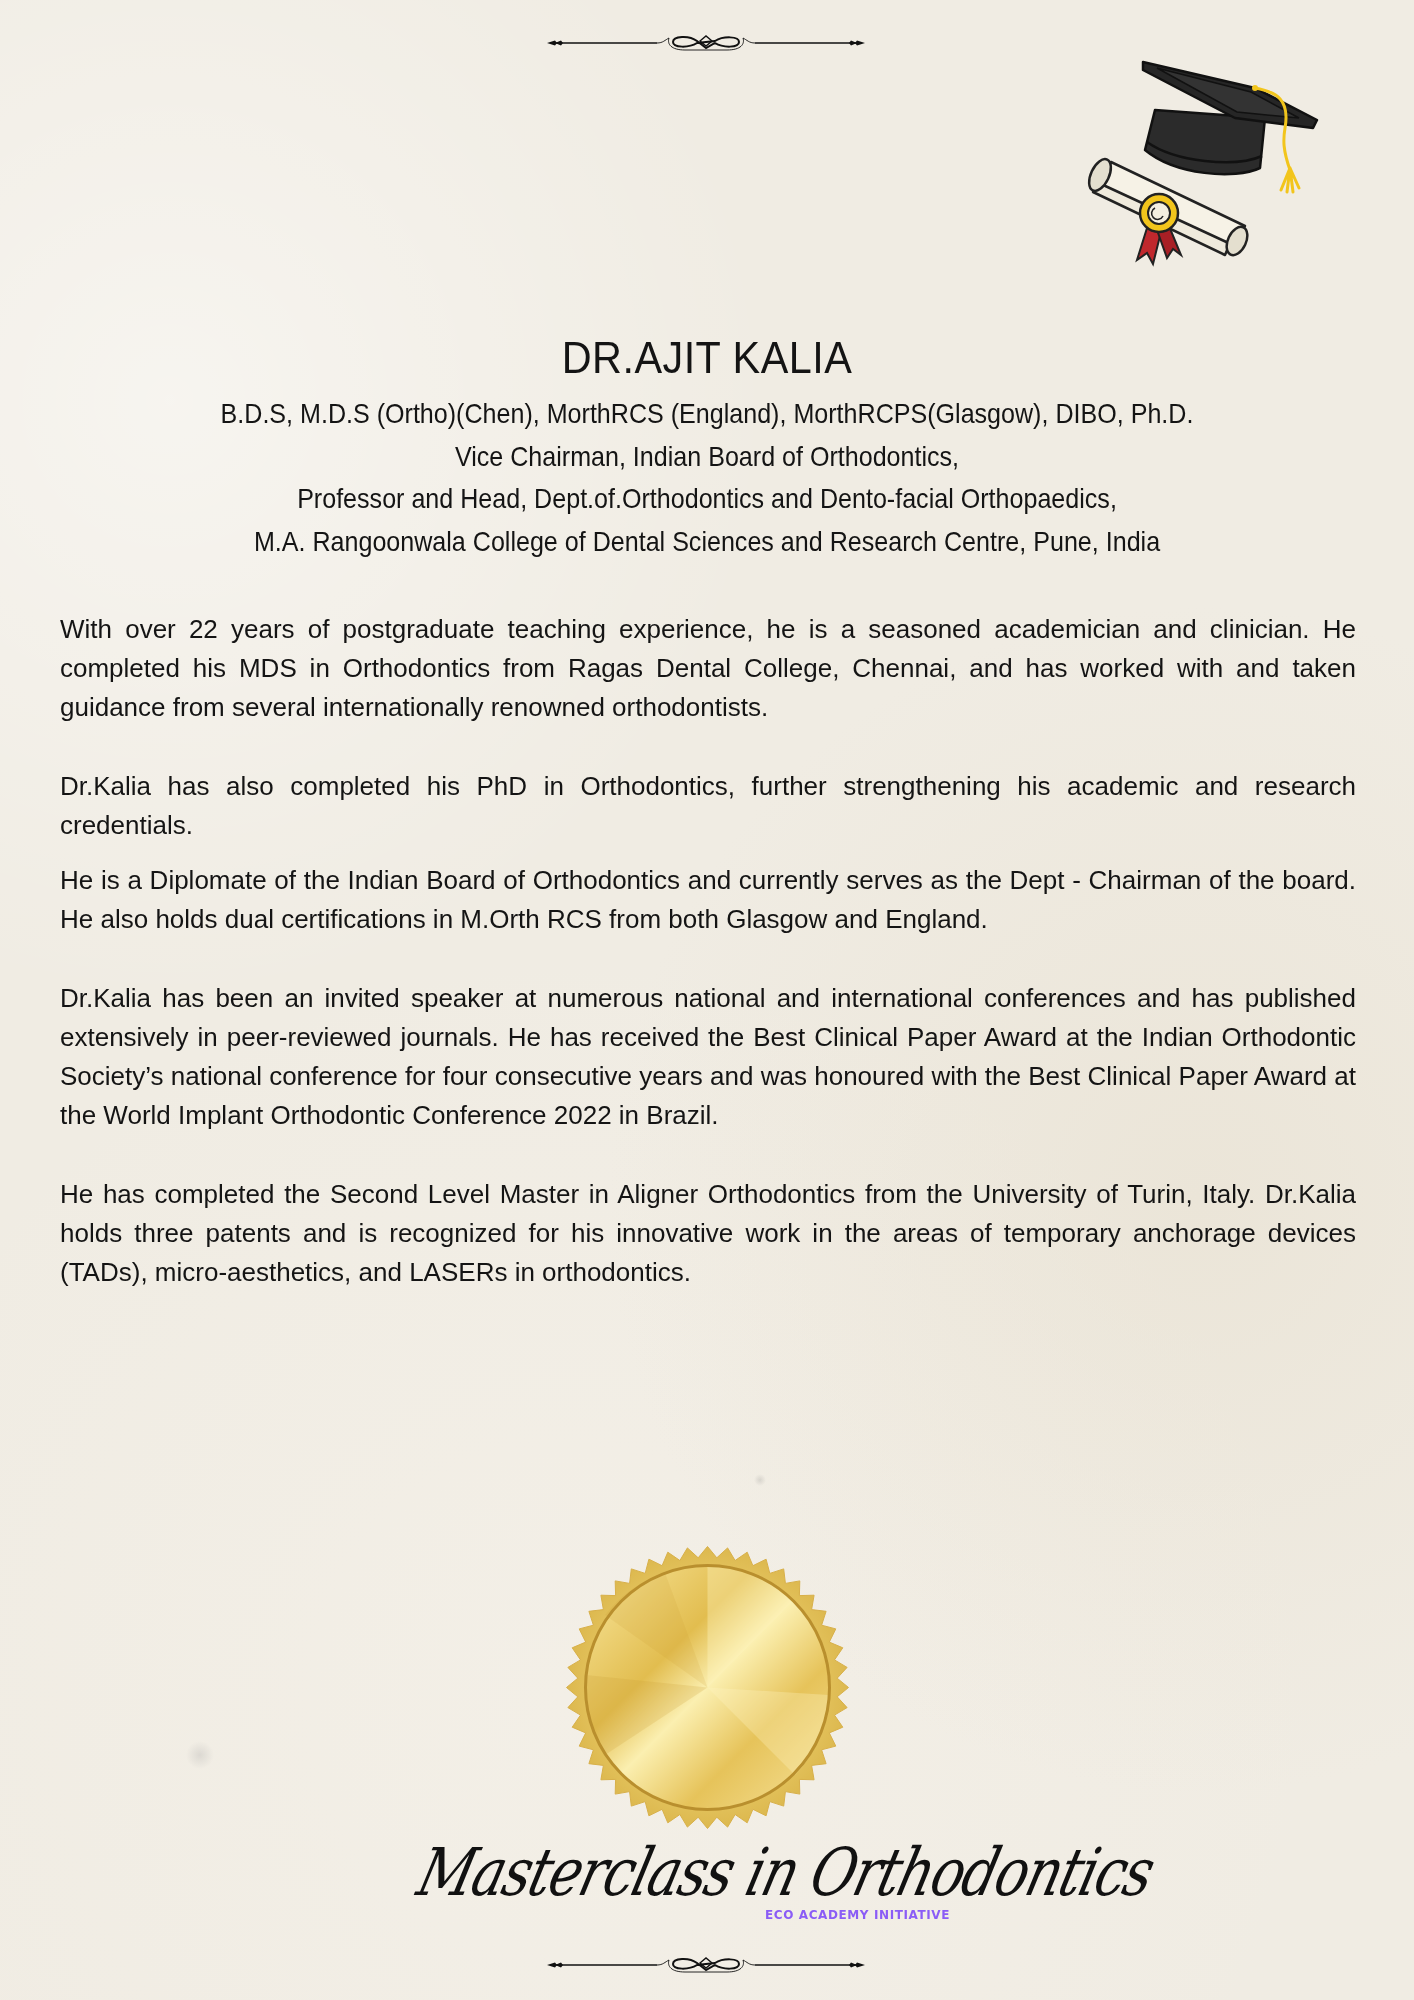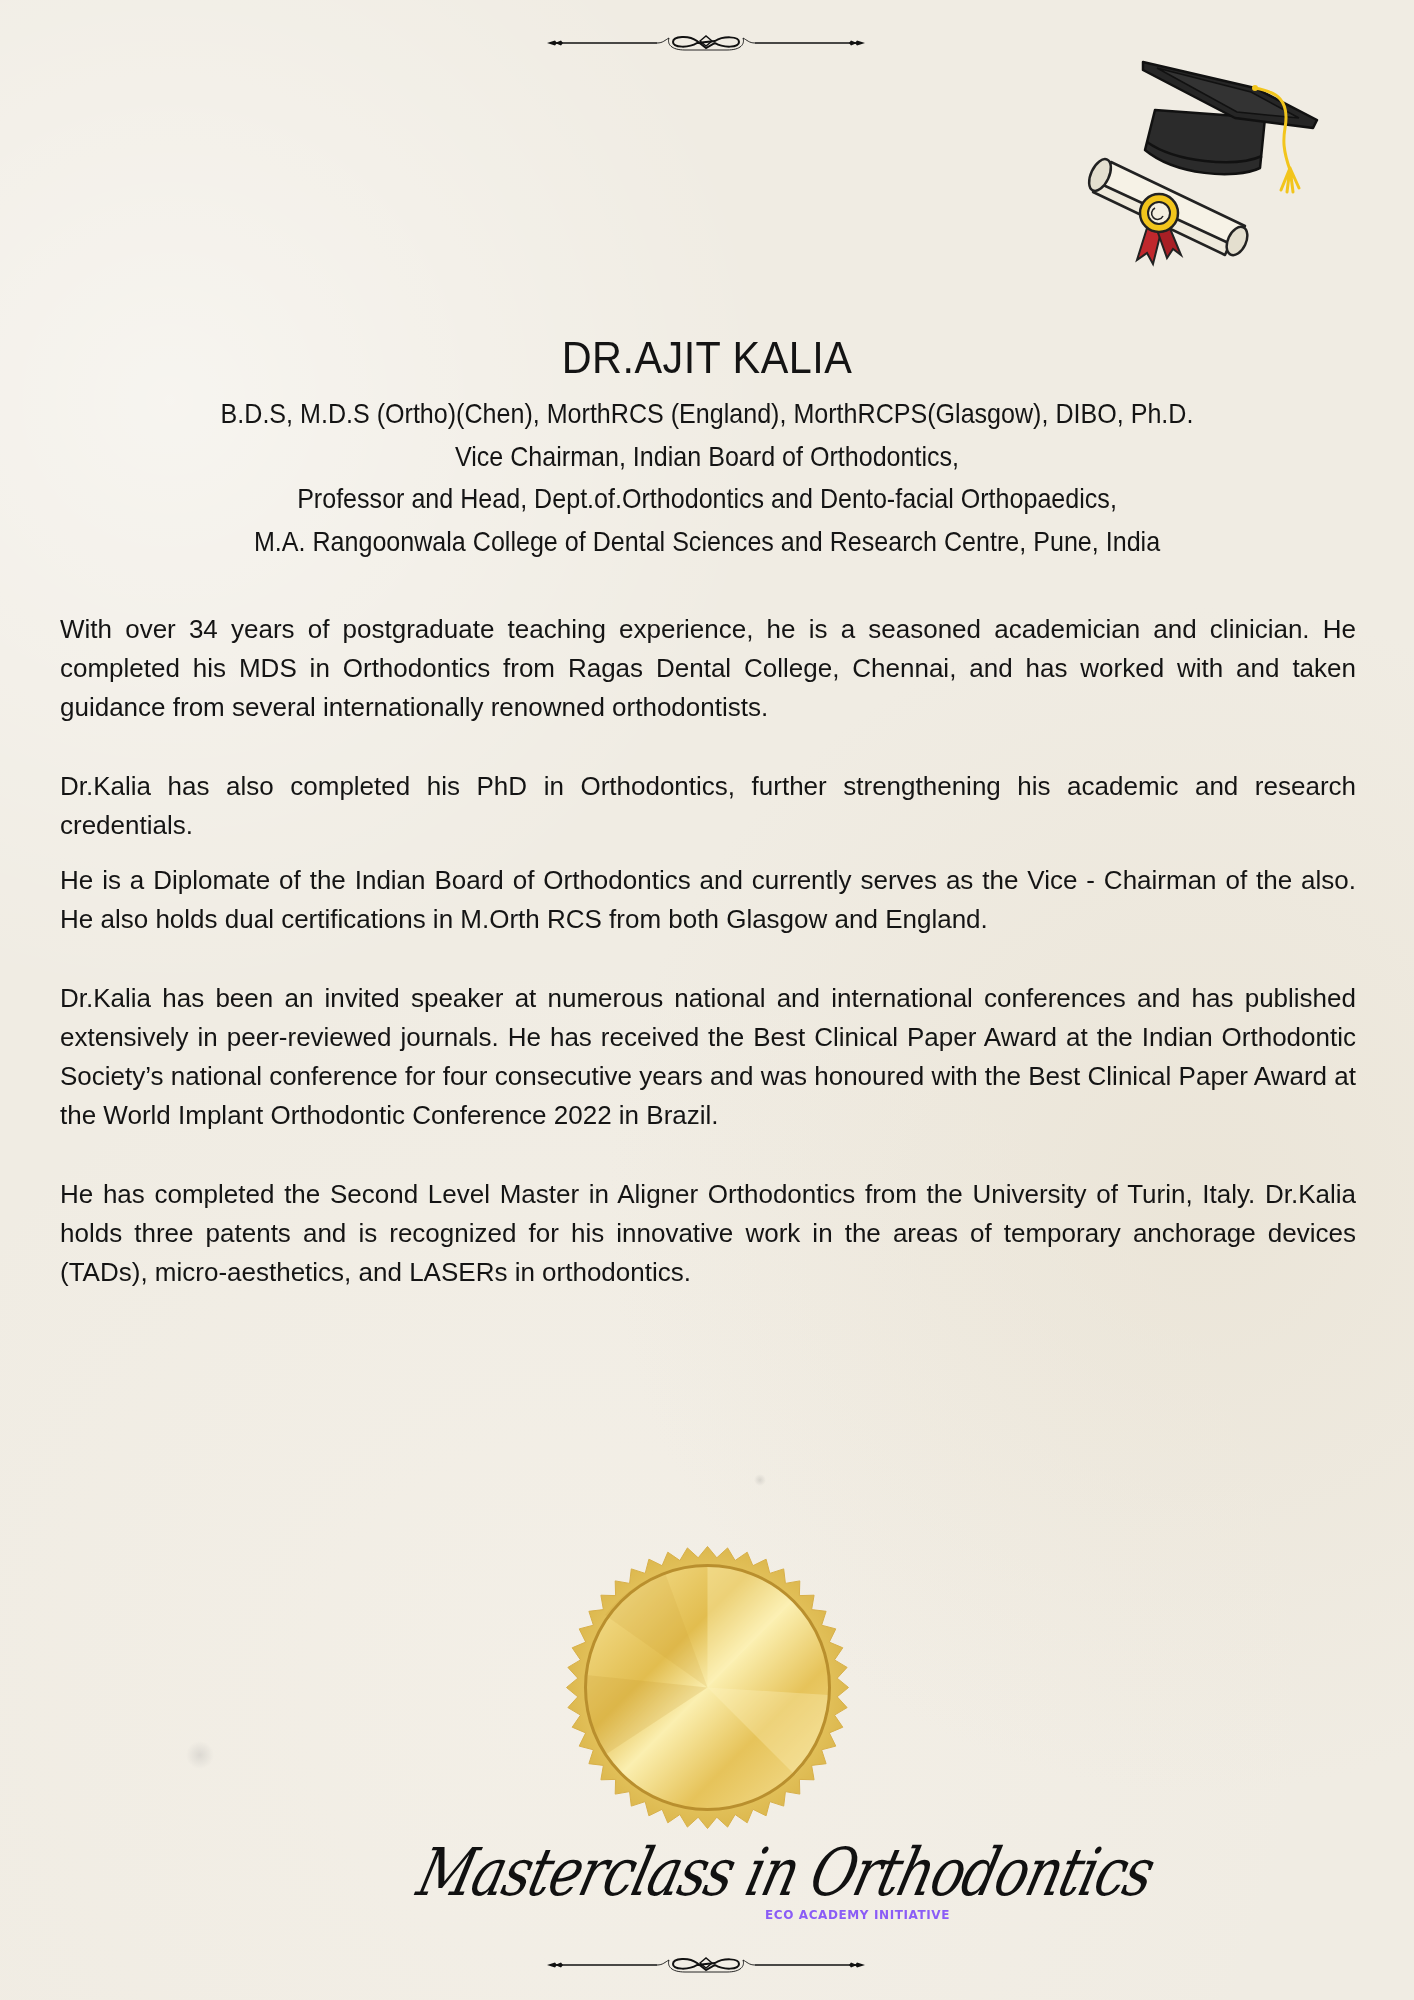--- a/index.html
+++ b/index.html
@@ -100,23 +100,23 @@
 
   <div class="header">
     <h1 class="name">DR.AJIT KALIA</h1>
     <p class="cred-line first">B.D.S, M.D.S (Ortho)(Chen), MorthRCS (England), MorthRCPS(Glasgow), DIBO, Ph.D.</p>
     <p class="cred-line">Vice Chairman, Indian Board of Orthodontics,</p>
     <p class="cred-line">Professor and Head, Dept.of.Orthodontics and Dento-facial Orthopaedics,</p>
     <p class="cred-line">M.A. Rangoonwala College of Dental Sciences and Research Centre, Pune, India</p>
   </div>
 
   <div class="body-text">
-    <p class="para">With over 34 years of postgraduate teaching experience, he is a seasoned academician and clinician. He completed his MDS in Orthodontics from Ragas Dental College, Chennai, and has worked with and taken guidance from several internationally renowned orthodontists.</p>
+    <p class="para">With over 22 years of postgraduate teaching experience, he is a seasoned academician and clinician. He completed his MDS in Orthodontics from Ragas Dental College, Chennai, and has worked with and taken guidance from several internationally renowned orthodontists.</p>
     <p class="para tight">Dr.Kalia has also completed his PhD in Orthodontics, further strengthening his academic and research credentials.</p>
-    <p class="para">He is a Diplomate of the Indian Board of Orthodontics and currently serves as the Vice - Chairman of the also. He also holds dual certifications in M.Orth RCS from both Glasgow and England.</p>
+    <p class="para">He is a Diplomate of the Indian Board of Orthodontics and currently serves as the Dept - Chairman of the board. He also holds dual certifications in M.Orth RCS from both Glasgow and England.</p>
     <p class="para">Dr.Kalia has been an invited speaker at numerous national and international conferences and has published extensively in peer-reviewed journals. He has received the Best Clinical Paper Award at the Indian Orthodontic Society’s national conference for four consecutive years and was honoured with the Best Clinical Paper Award at the World Implant Orthodontic Conference 2022 in Brazil.</p>
     <p class="para">He has completed the Second Level Master in Aligner Orthodontics from the University of Turin, Italy. Dr.Kalia holds three patents and is recognized for his innovative work in the areas of temporary anchorage devices (TADs), micro-aesthetics, and LASERs in orthodontics.</p>
   </div>
 
   <svg class="seal" viewBox="0 0 285 285">
     <defs>
       <radialGradient id="sealGrad" cx="50%" cy="50%" r="55%">
         <stop offset="0" stop-color="#fbeea6"></stop>
         <stop offset="0.5" stop-color="#ecd070"></stop>
         <stop offset="1" stop-color="#d9b347"></stop>

